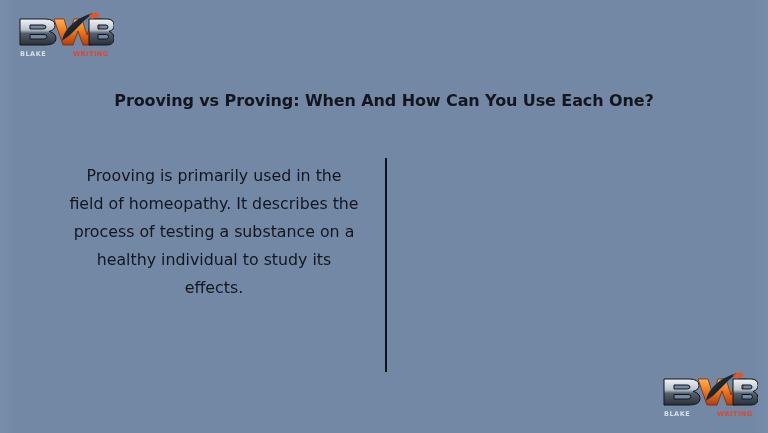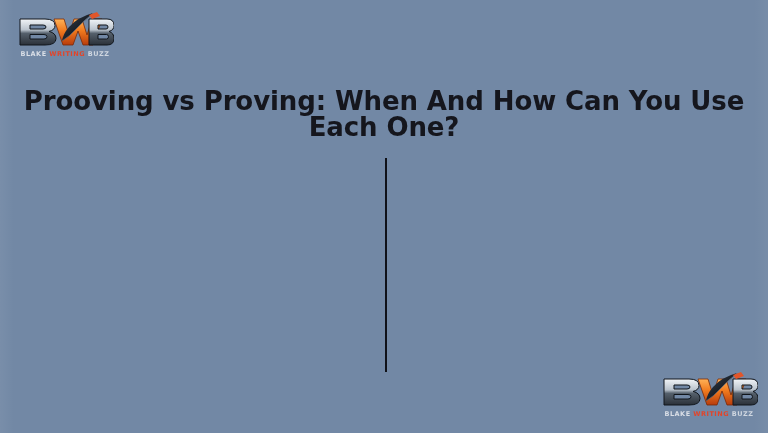--- a/index.html
+++ b/index.html
@@ -57,31 +57,31 @@
     height: 10px;
     text-align: center;
     font-size: 6.5px;
     font-weight: bold;
     letter-spacing: 0.5px;
     line-height: 10px;
     white-space: nowrap;
     overflow: hidden;
   }
   .logo-sub .w1 { color: #d9dee6; }
-  .logo-sub .w2 { color: #e2452a; }
+  .logo-sub .w2 { color: #e2452a; margin-left: 24px; }
   .logo-sub .w3 { color: #cfd6e0; }
 
   
   #title {
     position: absolute;
     left: 0;
     top: 88px;
     width: 768px;
     text-align: center;
-    font-size: 26px;
+    font-size: 16px;
     font-weight: bold;
     color: #15161d;
     letter-spacing: -0.1px;
     line-height: 26px;
   }
 
   
   #columns {
     position: absolute;
     left: 0;
@@ -171,20 +171,21 @@
     <div class="logo-sub">
       <span class="w1">BLAKE</span>
       <span class="w2">WRITING</span>
       <span class="w3">BUZZ</span>
     </div>
   </div>
 
   <div id="title">Prooving vs Proving: When And How Can You Use Each One?</div>
 
   <div id="columns">
+    <div class="col left">Prooving is primarily used in the field of homeopathy. It describes the process of testing a substance on a healthy individual to study its effects.</div>
   </div>
 
   <div id="divider"></div>
 
   <div class="logo bottom-right">
     <div class="logo-mark">
       <svg viewBox="0 0 200 76" width="100" height="38" xmlns="http://www.w3.org/2000/svg">
         <defs>
           <linearGradient id="metalB" x1="0" y1="0" x2="0" y2="1">
             <stop offset="0%" stop-color="#f2f5f8"></stop>

